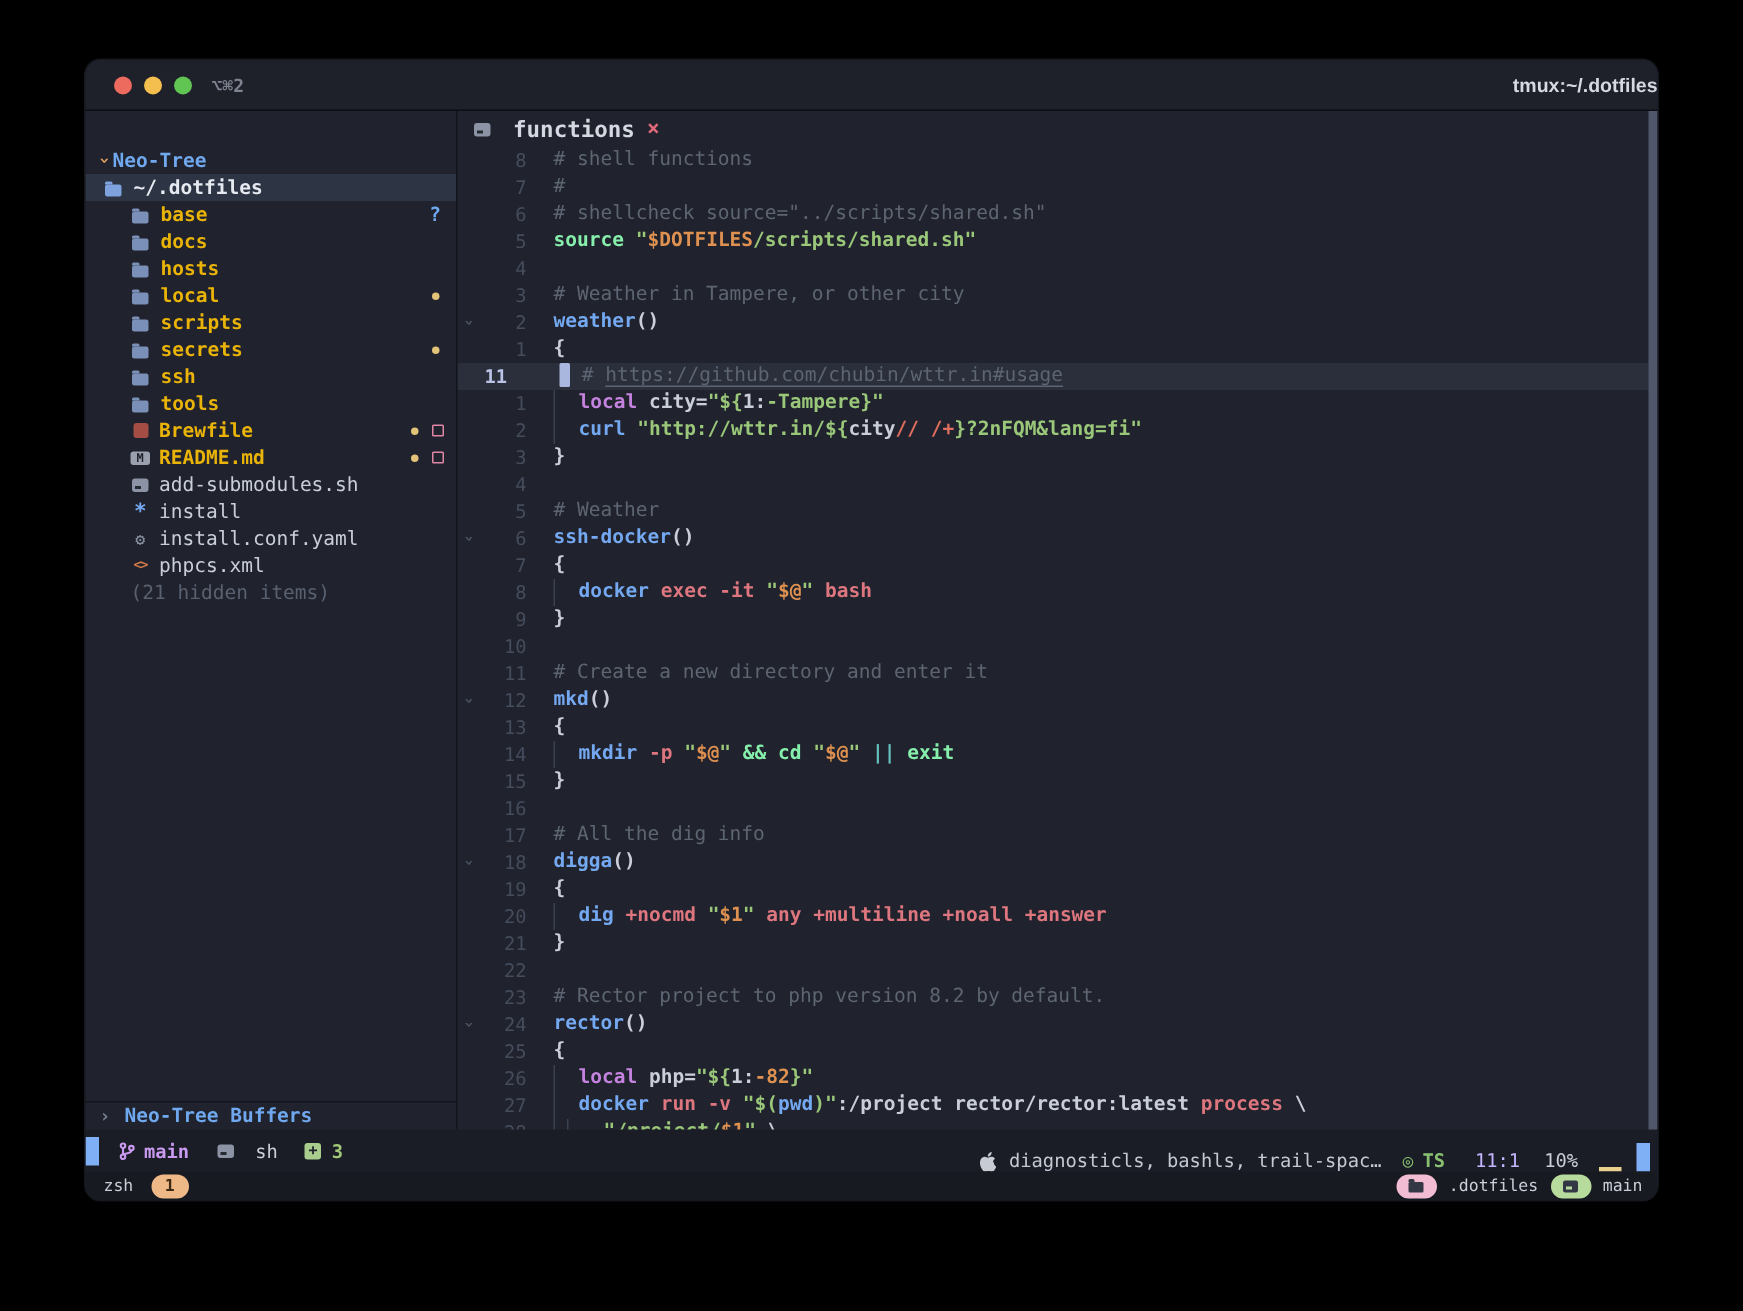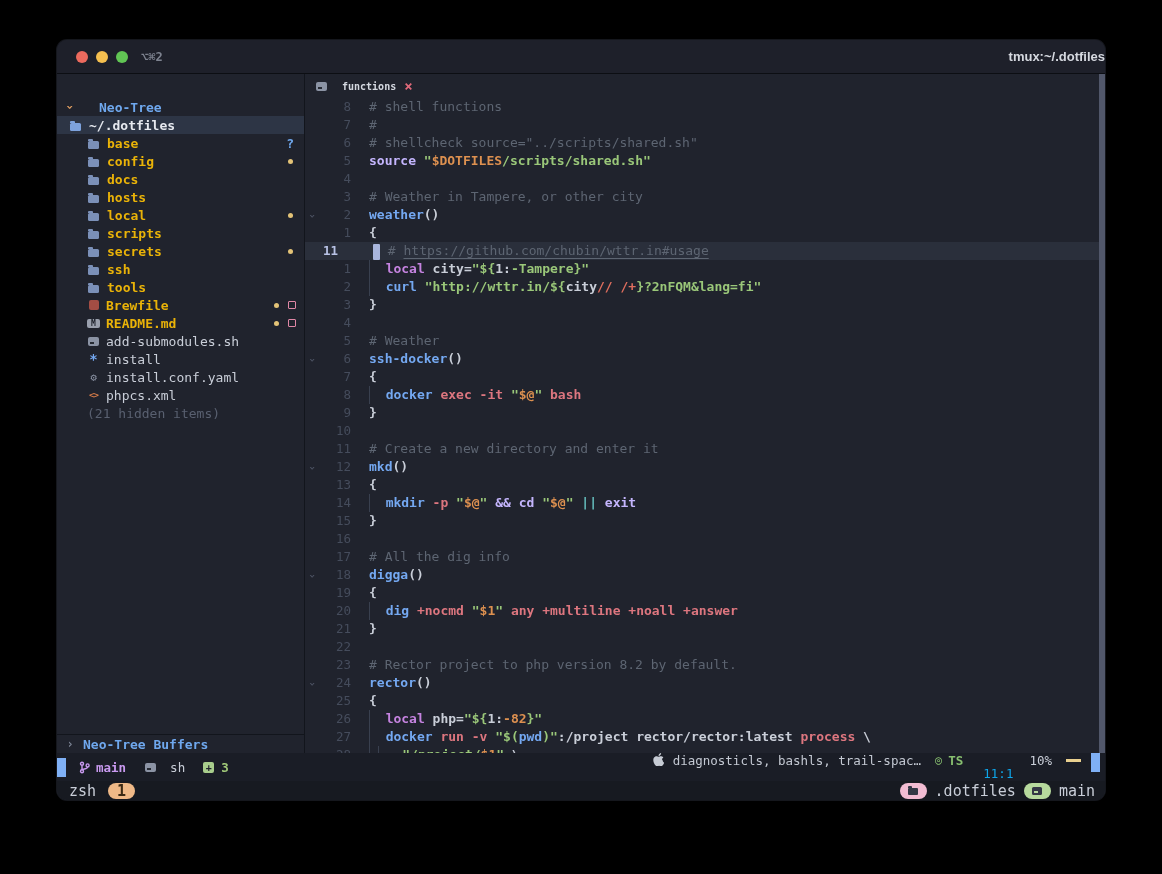--- a/index.html
+++ b/index.html
@@ -46,65 +46,65 @@
   .ic-term::before{content:"";position:absolute;left:2px;bottom:2px;width:4px;height:2px;background:#262a33;}
   .ic-star{color:#74a8f1;font-weight:bold;font-size:14px;line-height:10px;}
   .ic-gear{color:#8b93a4;font-size:11px;line-height:11px;}
   .ic-xml{color:#d77c49;font:bold 9px "DejaVu Sans Mono",monospace;letter-spacing:-1px;}
   .buffers{flex:0 0 18px;border-top:1px solid #12151c;display:flex;align-items:center;
     color:#6fa8ee;font-weight:bold;font-size:13px;padding-left:8px;}
   .buffers .chev.gray{margin-right:8px;}
   
   .editor{flex:1;display:flex;flex-direction:column;min-width:0;}
   .tabline{flex:0 0 24px;display:flex;align-items:center;padding-left:10px;gap:8px;}
-  .tabname{color:#d4d8e0;font-weight:bold;font-size:10px;}
+  .tabname{color:#d4d8e0;font-weight:bold;font-size:15px;}
   .tabclose{color:#e0697a;font-weight:bold;font-size:14px;line-height:14px;}
   .code{flex:1;overflow:hidden;}
   .cline{height:18px;line-height:18px;display:flex;align-items:center;white-space:pre;font-size:13px;}
   .cline.cur{background:#2a2f3b;}
   .fold{width:14px;flex:0 0 14px;text-align:center;}
   .fchev{display:inline-block;transform:rotate(90deg);color:#4c5363;font-size:11px;font-weight:bold;}
   .lnum{width:32px;flex:0 0 32px;text-align:right;color:#454c5c;margin-right:18px;font-size:12.5px;}
   .cur .lnum{color:#b9c3e6;font-weight:bold;text-align:left;padding-left:4px;}
   .ltext{flex:1;min-width:0;font-weight:bold;}
   .ltext .cm,.ltext .url{font-weight:normal;}
   .cm{color:#5d6572;}
   .url{color:#5d6572;text-decoration:underline;text-underline-offset:3px;}
   .fn{color:#74a8f1;}
   .kw{color:#c583e0;}
-  .opr{color:#c4b5fd;}
+  .opr{color:#86efac;}
   .str{color:#9ac779;}
   .var{color:#de9150;}
   .arg{color:#dd767f;}
   .red{color:#df6e5e;}
   .cyan{color:#66bfbf;}
   .pln{color:#c9ced8;}
   .gd{display:inline-block;width:1ch;height:18px;border-left:1px solid #39404f;vertical-align:top;}
   .curb{display:inline-block;width:7px;height:16px;background:#a9b6dd;border-radius:1px;vertical-align:middle;}
   .scrollbar{position:absolute;right:0;top:0;bottom:0;width:6px;background:#51576a;}
   
   .statusline{flex:0 0 19px;background:#1a1d26;display:flex;align-items:center;font-size:12.5px;}
   .cap{width:9px;height:19px;background:#7fb0f5;flex:0 0 9px;}
   .sl-left{display:flex;align-items:center;margin-left:13px;}
   .sl-branch{color:#c99af0;font-weight:bold;margin-left:6px;}
   .sl-ft{color:#c9ced8;margin-left:7px;}
   .sl-added{color:#a0c878;font-weight:bold;margin-left:7px;}
   .gap18{width:18px;}
   .plusbox{width:11px;height:11px;background:#a8cd8c;border-radius:2px;color:#20232d;
     font:bold 10px "DejaVu Sans Mono",monospace;line-height:11px;text-align:center;}
-  .sl-right{margin-left:auto;display:flex;align-items:flex-start;}
+  .sl-right{margin-left:auto;display:flex;align-items:flex-end;}
   .sl-lsp{color:#c3c8d2;margin-left:9px;}
   .sl-ts-ic{color:#88c070;font-size:12px;margin-left:14px;}
   .sl-ts{color:#88c070;font-weight:bold;margin-left:6px;}
-  .sl-pos{color:#0ea5e9;margin-left:20px;margin-top:13px;}
+  .sl-pos{color:#c4b5fd;margin-left:20px;margin-top:13px;}
   .sl-pct{color:#c9ced8;margin-left:16px;}
   .ydash{width:15px;height:3px;background:#e9d08f;margin:6px 10px 0 14px;}
   .cap.right{margin-right:5px;}
   
-  .tmuxbar{flex:0 0 19px;background:#171a21;display:flex;align-items:center;font-size:15px;color:#c9ced8;}
+  .tmuxbar{flex:0 0 19px;background:#171a21;display:flex;align-items:center;font-size:11px;color:#c9ced8;}
   .tm-session{margin-left:12px;}
   .tm-pill{margin-left:12px;background:#efb987;color:#3c2a14;border-radius:9px;padding:0 9px;height:16px;
     line-height:16px;font-weight:bold;}
   .tm-right{margin-left:auto;display:flex;align-items:center;margin-right:10px;gap:8px;}
   .tm-icpill{width:27px;height:16px;border-radius:9px;display:flex;align-items:center;justify-content:center;}
   .tm-icpill.pink{background:#f2bcd2;}
   .tm-icpill.greenp{background:#b7da9d;}
   .tm-fld{width:10px;height:7px;background:#343845;border-radius:1px;position:relative;margin-top:1px;}
   .tm-fld::before{content:"";position:absolute;top:-2px;left:0;width:4px;height:2px;background:inherit;border-radius:1px 1px 0 0;}
   .tm-term{width:10px;height:8px;background:#343845;border-radius:1.5px;position:relative;}
@@ -125,38 +125,32 @@
     <span class="wtitle">tmux:~/.dotfiles</span>
   </div>
 
   <div class="term-body">
     <div class="main">
 
       <div class="sidebar">
         <div class="tree" id="tree-list">
           <div class="trow header">
             <span class="chev">›</span>
-            <span style="margin-left:24px">Neo-Tree</span>
+            <span style="margin-left:0">Neo-Tree</span>
           </div>
         <div class="trow sel" style="padding-left:12px">
               <span class="fld open"></span>
               <span class="lbl-sel">~/.dotfiles</span>
               <span class="spacer"></span>
             </div>
             <div class="trow" style="padding-left:30px">
               <span class="fld"></span>
               <span class="lbl-dir">base</span>
               <span class="spacer"></span>
               <span class="badge q">?</span>
-            </div>
-            <div class="trow" style="padding-left:30px">
-              <span class="fld"></span>
-              <span class="lbl-dir">config</span>
-              <span class="spacer"></span>
-              <span class="badge dot"></span>
             </div>
             <div class="trow" style="padding-left:30px">
               <span class="fld"></span>
               <span class="lbl-dir">docs</span>
               <span class="spacer"></span>
             </div>
             <div class="trow" style="padding-left:30px">
               <span class="fld"></span>
               <span class="lbl-dir">hosts</span>
               <span class="spacer"></span>

